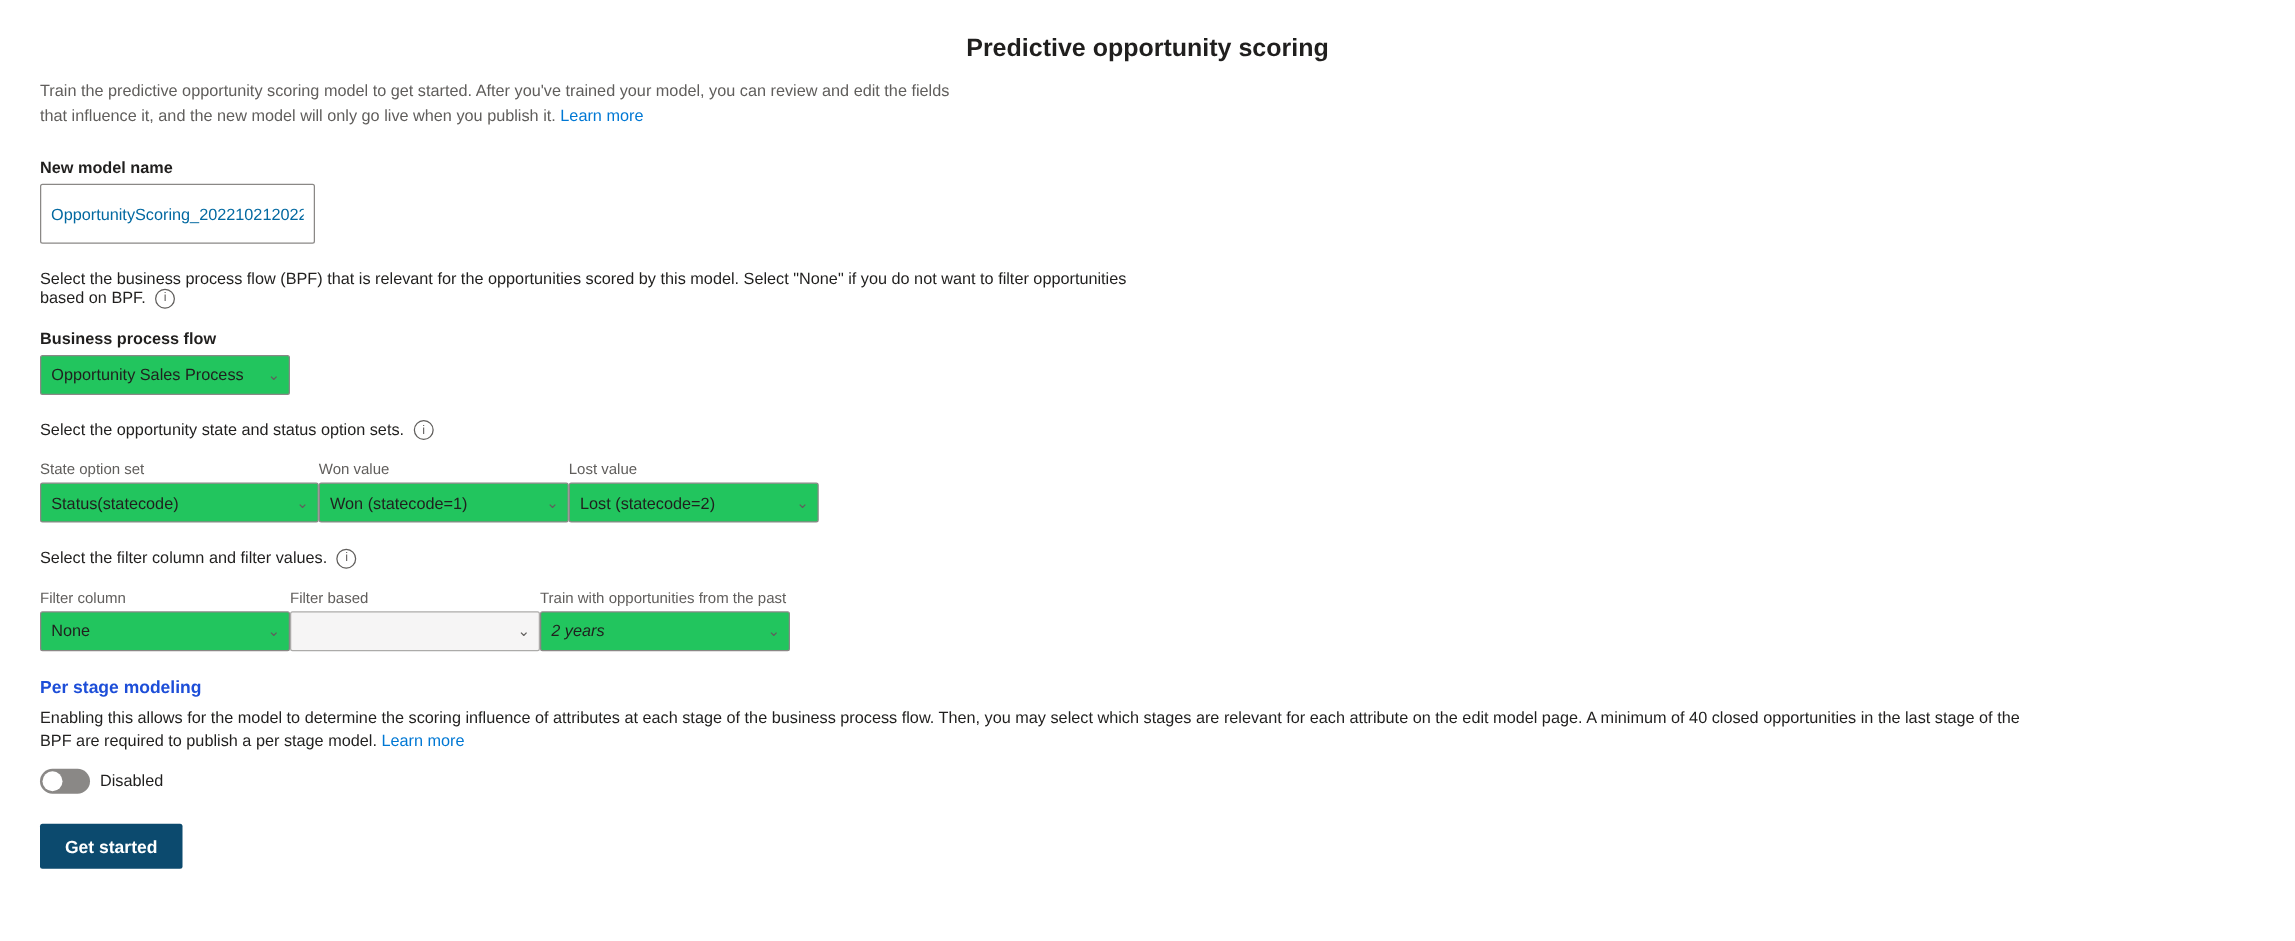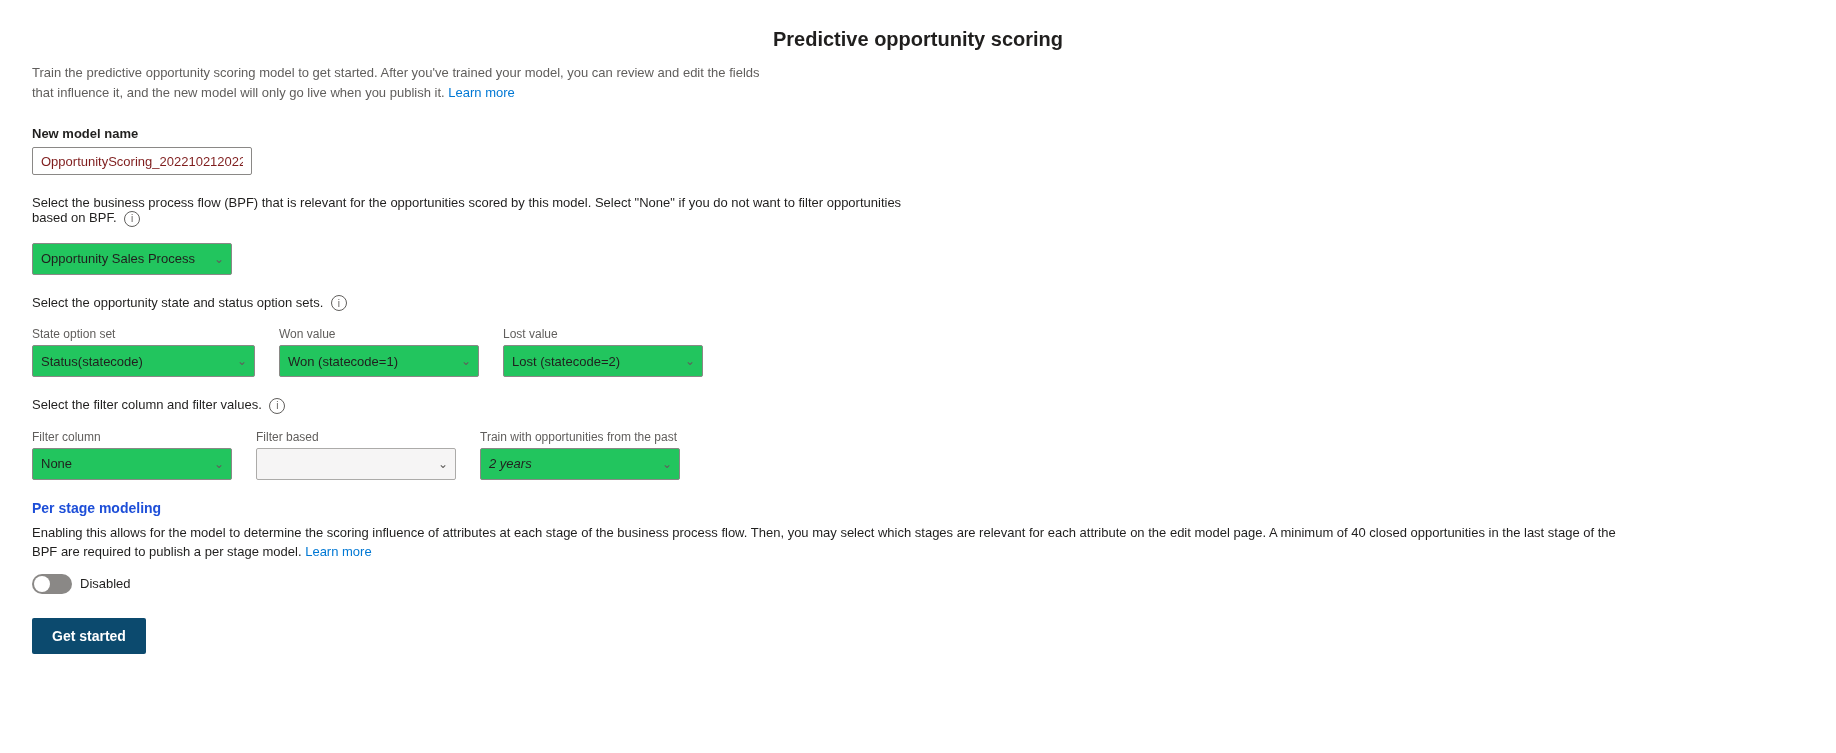--- a/index.html
+++ b/index.html
@@ -47,23 +47,23 @@
 
     .field-group {
       margin-bottom: 20px;
     }
 
     .text-input {
       border: 1px solid #8a8886;
       border-radius: 2px;
       padding: 5px 8px;
       font-size: 13px;
-      color: #7f1d1d;
+      color: #0369a1;
       width: 220px;
-      height: 28px;
+      height: 48px;
       outline: none;
     }
 
     .section-description {
       font-size: 13px;
       color: #201f1e;
       margin-bottom: 16px;
       max-width: 900px;
     }
 
@@ -77,21 +77,20 @@
       border: 1px solid #605e5c;
       color: #605e5c;
       font-size: 10px;
       cursor: pointer;
       margin-left: 4px;
       vertical-align: middle;
     }
 
     .dropdowns-row {
       display: flex;
-      gap: 24px;
       align-items: flex-end;
       margin-bottom: 20px;
       flex-wrap: wrap;
     }
 
     .dropdown-group {
       display: flex;
       flex-direction: column;
     }
 
@@ -249,20 +248,21 @@
 <div class="field-group">
   <div class="field-label">New model name</div>
   <input type="text" class="text-input" value="OpportunityScoring_202210212022" style="">
 </div>
 
 <div class="field-group">
   <div class="section-description">
     <span>Select the business process flow (BPF) that is relevant for the opportunities scored by this model. Select "None" if you do not want to filter opportunities based on BPF.</span>
     <span class="info-icon">i</span>
   </div>
+  <div class="field-label">Business process flow</div>
   <div class="select-wrapper">
     <select class="select-bpf">
       <option>Opportunity Sales Process</option>
     </select>
     <span class="chevron">⌄</span>
   </div>
 </div>
 
 <div class="field-group">
   <div class="section-description">

